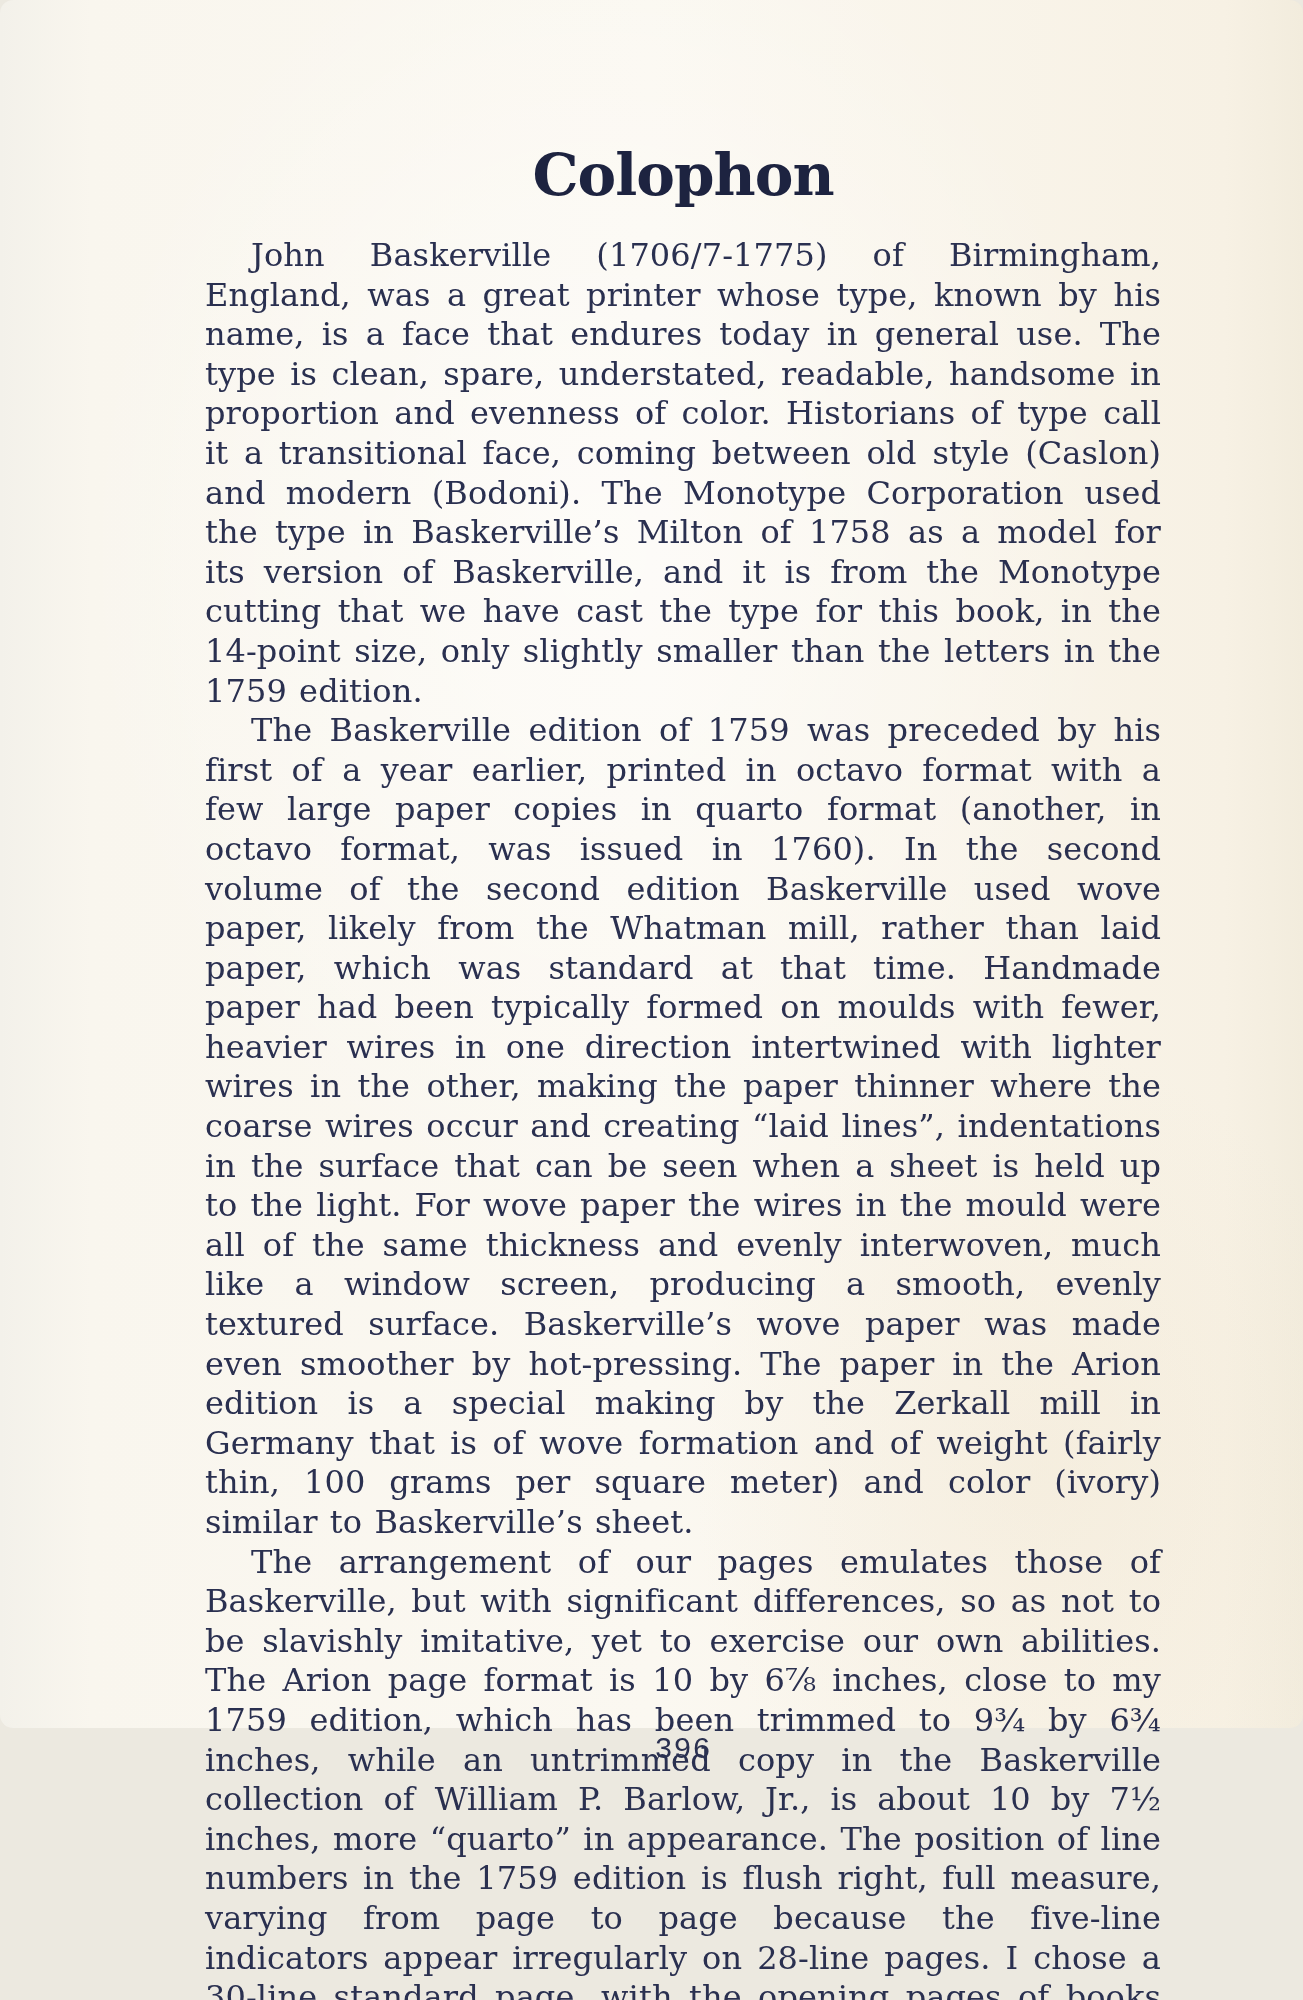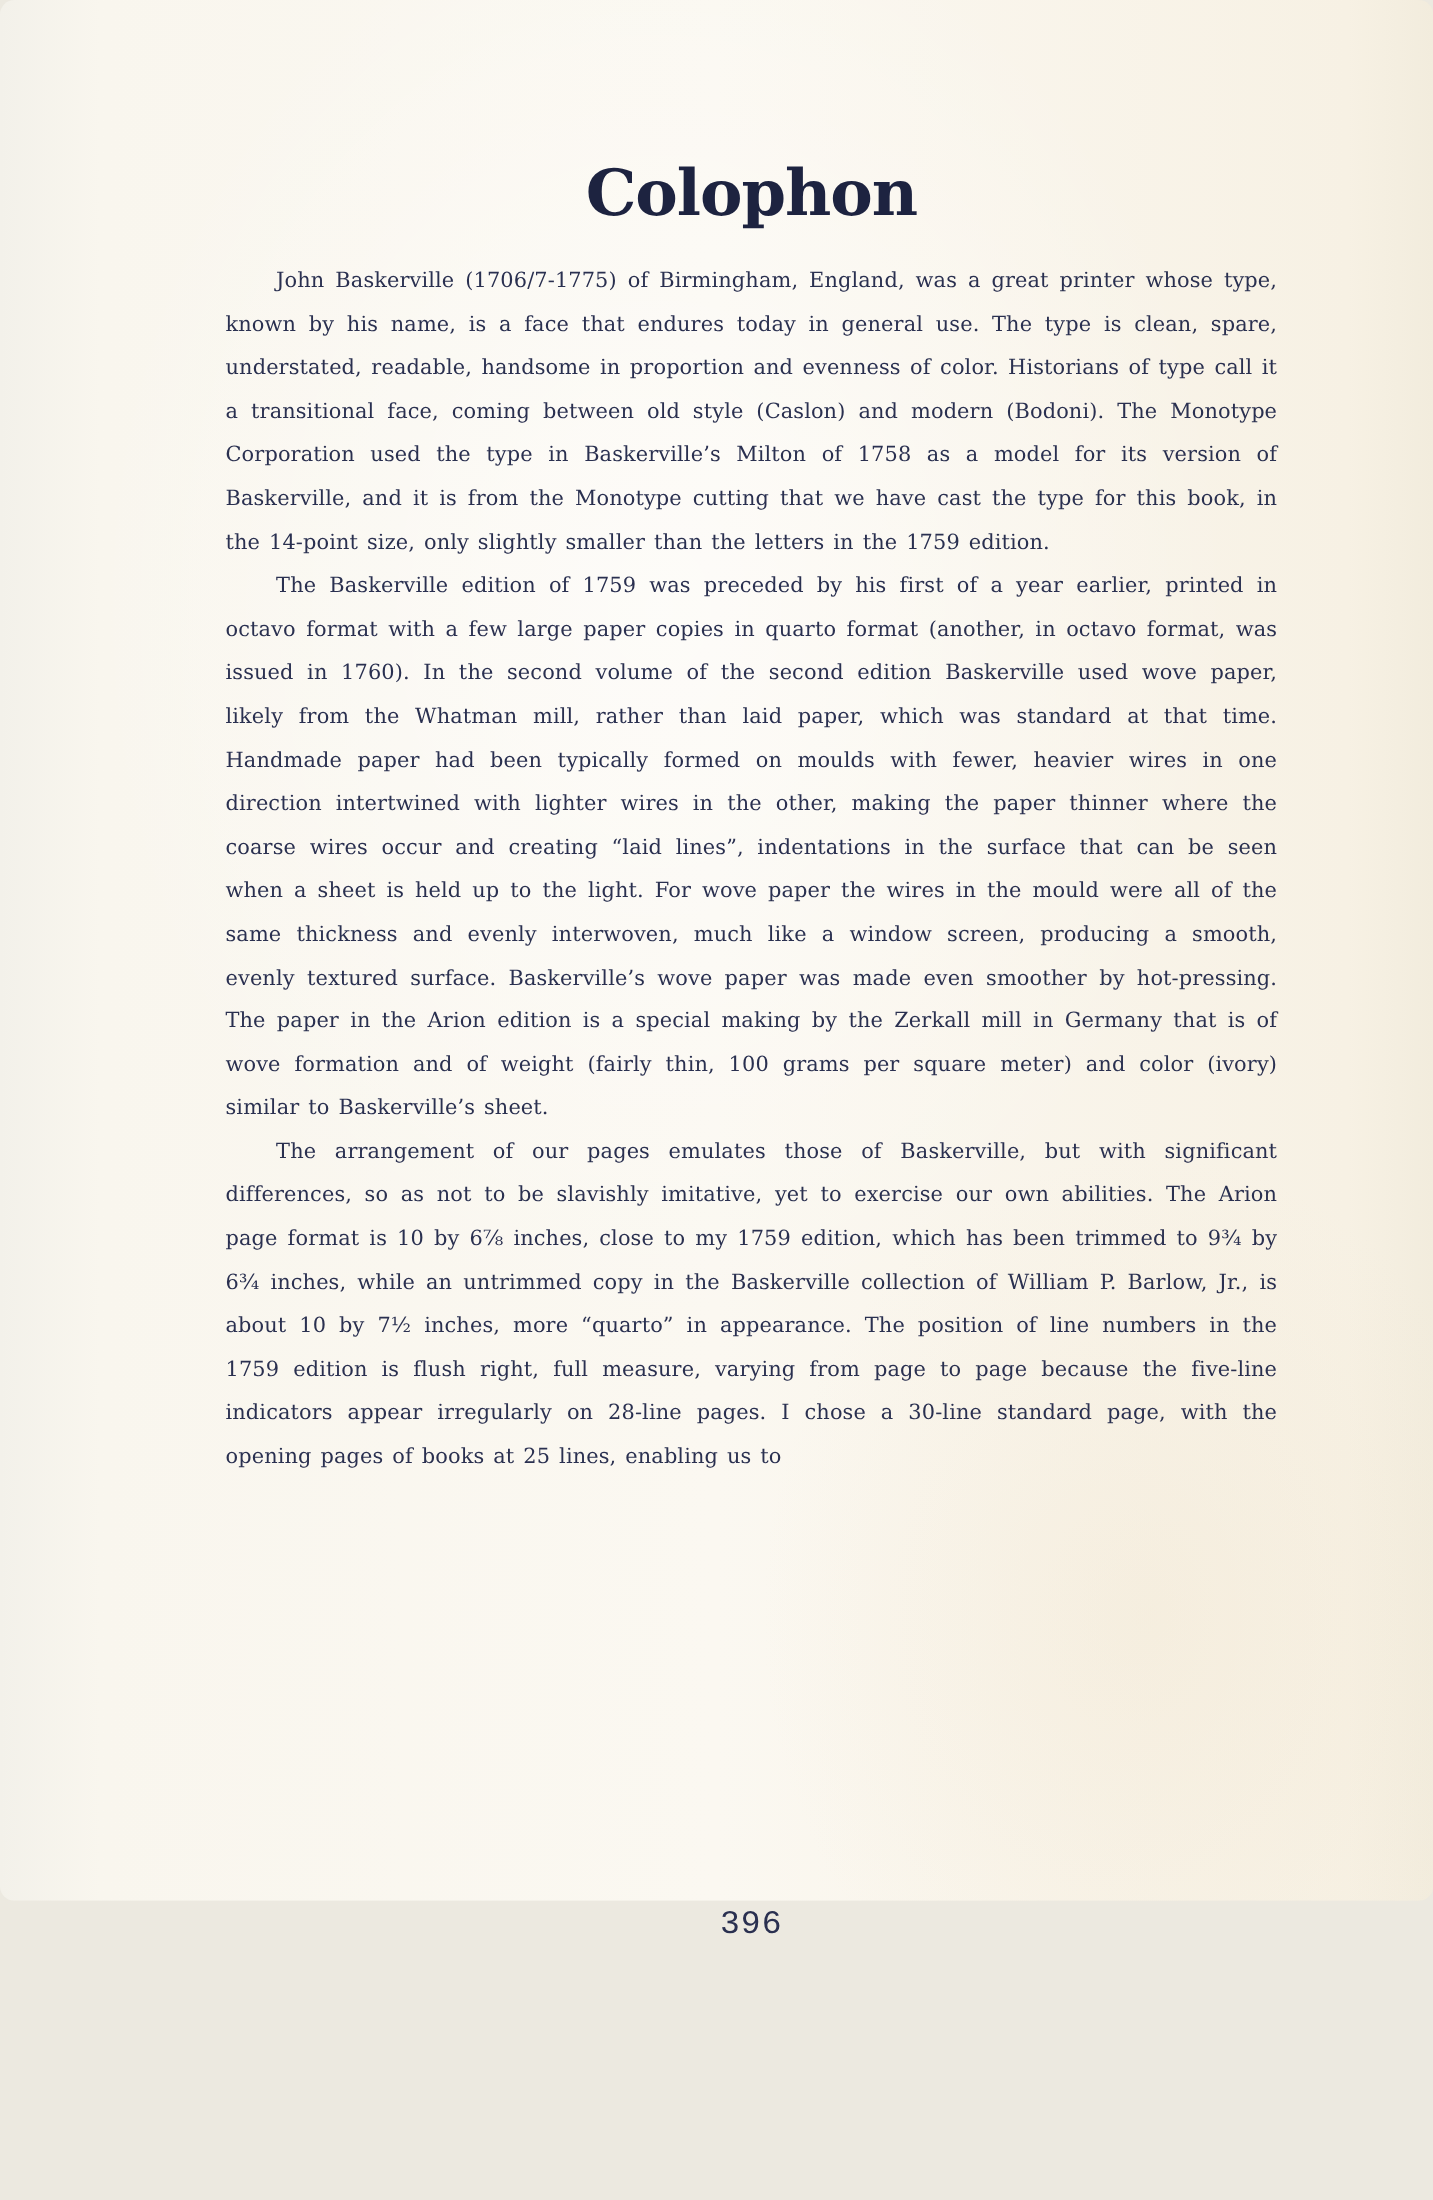--- a/index.html
+++ b/index.html
@@ -34,21 +34,21 @@
     text-align: center;
     font-size: 58px;
     line-height: 70px;
     font-weight: 700;
     letter-spacing: -1px;
     color: var(--title-ink, #1d2340);
     font-family: "DejaVu Serif", serif;
   }
   .body-copy p {
     margin: 0;
-    font-size: 19px;
+    font-size: 32px;
     line-height: 39.6px;
     text-align: justify;
     text-indent: 46px;
     letter-spacing: 0.1px;
     word-spacing: 2px;
     color: var(--ink, #2a3050);
   }
   .folio {
     position: absolute;
     left: 205px;

